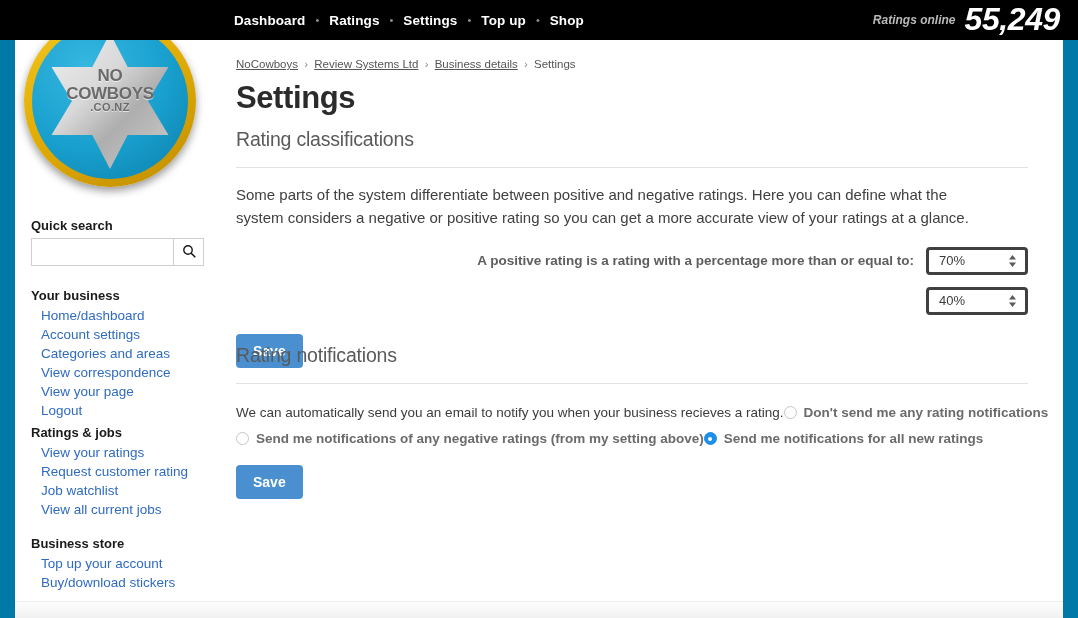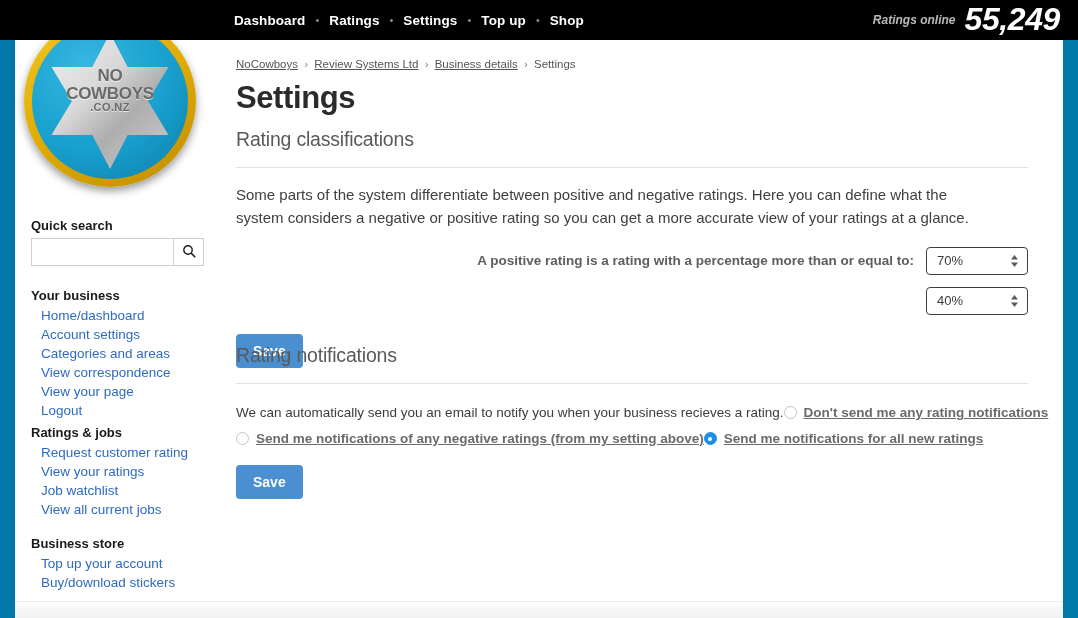--- a/index.html
+++ b/index.html
@@ -274,21 +274,21 @@
     font-size: 13.5px;
     font-weight: bold;
     color: #5e5e5e;
     margin-right: 12px;
   }
   .pct-select {
     position: relative;
     width: 102px;
     height: 28px;
     box-sizing: border-box;
-    border: 1px solid #404040;
+    border: 3px solid #404040;
     border-radius: 4px;
     background: #ffffff;
     display: flex;
     align-items: center;
     font-size: 13px;
     color: #3b3b3b;
     padding-left: 10px;
     cursor: pointer;
   }
   .pct-select .stepper {
@@ -350,21 +350,20 @@
     transform: translate(-50%,-50%);
     width: 4px; height: 4px;
     border-radius: 50%;
     background: #ffffff;
   }
   .radio-label {
     margin-left: 7px;
     font-weight: bold;
     color: #6b6b6b;
     white-space: nowrap;
-    text-decoration: underline;
   }
   .notif-text { white-space: nowrap; }
 
   
   .footer {
     position: absolute;
     left: 15px;
     top: 601px;
     width: 1048px;
     height: 17px;
@@ -447,24 +446,24 @@
         <li>
             <a href="#">Logout</a>
           </li>
       </ul>
     </div>
 
     <div class="nav-group g2">
       <div class="group-title">Ratings &amp; jobs</div>
       <ul class="group-links">
         <li>
+            <a href="#">View your ratings</a>
+          </li>
+        <li>
             <a href="#">Request customer rating</a>
-          </li>
-        <li>
-            <a href="#">View your ratings</a>
           </li>
         <li>
             <a href="#">Job watchlist</a>
           </li>
         <li>
             <a href="#">View all current jobs</a>
           </li>
       </ul>
     </div>
 

